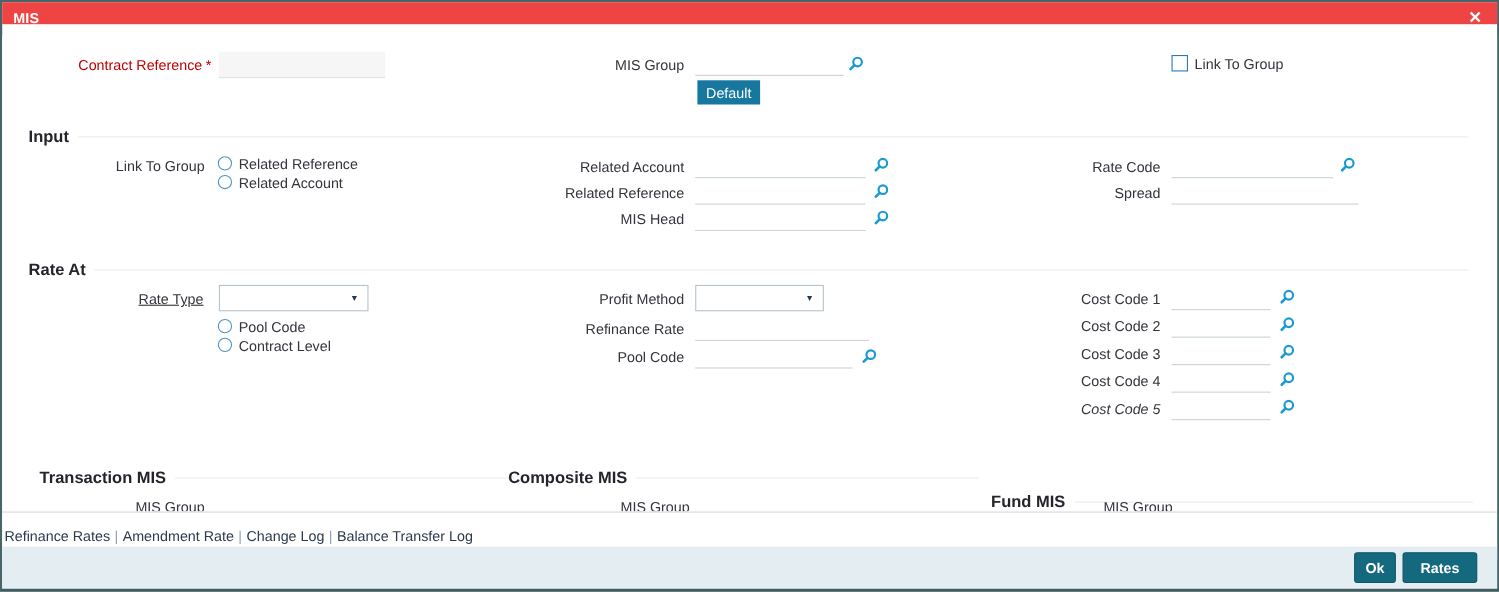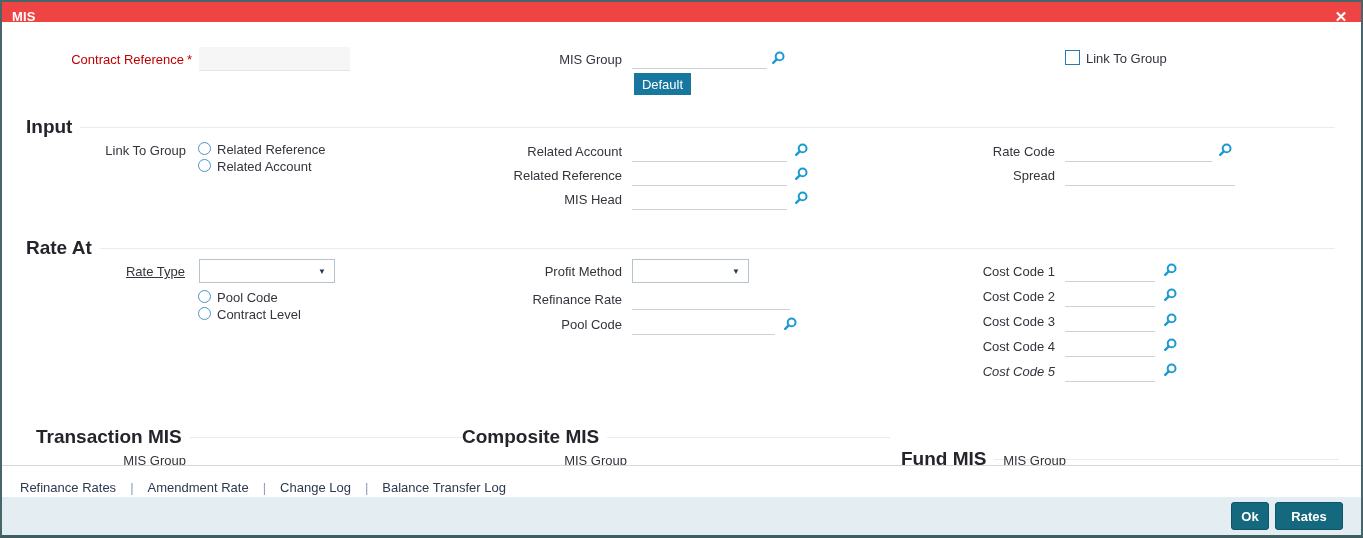--- a/index.html
+++ b/index.html
@@ -70,33 +70,33 @@
     background:#fff; cursor:pointer;
   }
   .checkbox {
     position:absolute; width:15px; height:15px;
     border:1.5px solid #2a7ab8; background:#fff; cursor:pointer;
   }
   .opt-label { position:absolute; white-space:nowrap; cursor:default; }
   .section-head {
     position:absolute; display:flex; align-items:center;
   }
-  .section-head .st { font-weight:bold; color:#24242c; font-size:19px; white-space:nowrap; }
+  .section-head .st { font-weight:bold; color:#24242c; font-size:15px; white-space:nowrap; }
   .section-head .rule { flex:1; height:1px; background:#ebebeb; margin-left:8px; }
   .btn-default {
     position:absolute; left:632px; top:41px;
     width:57px; height:22px;
     background:#17779f; color:#fff; border:none;
     font-family:"Liberation Sans", sans-serif; font-size:13px;
     cursor:pointer;
   }
   .links-bar {
     position:absolute; left:0; top:463px; right:0; height:44px;
     background:#fff; border-top:1px solid #d5d9dc;
-    display:flex; align-items:center; padding-left:18px; gap:14px;
+    display:flex; align-items:center; padding-left:2px; gap:4px;
   }
   .links-bar .flink { color:#2c3950; font-size:13px; cursor:pointer; white-space:nowrap; }
   .links-bar .fsep { color:#8fa0b5; font-size:13px; }
   .bottom-strip {
     position:absolute; left:0; top:495px; right:0; bottom:0;
     background:#e3edf2;
   }
   .action-btn {
     position:absolute; top:5px; height:28px;
     background:#15697e; color:#fff; border:1px solid #0f5568;

